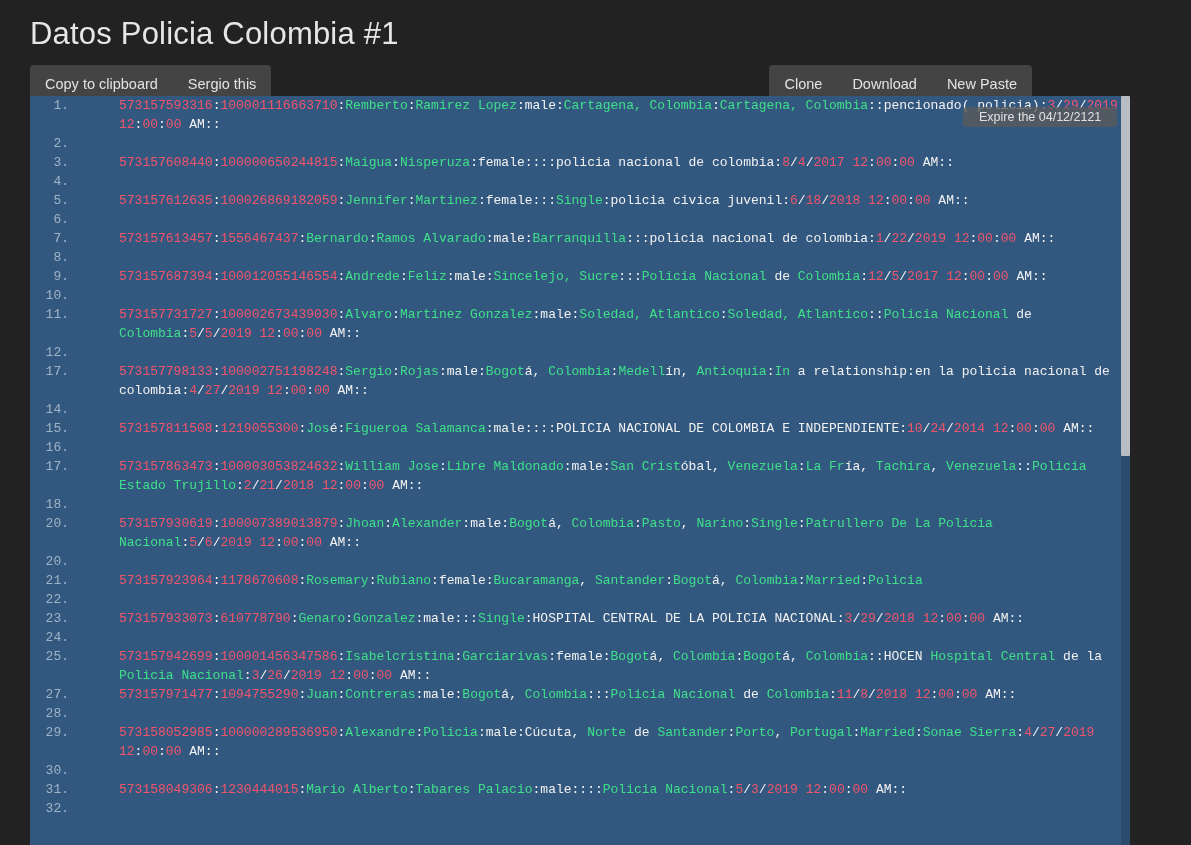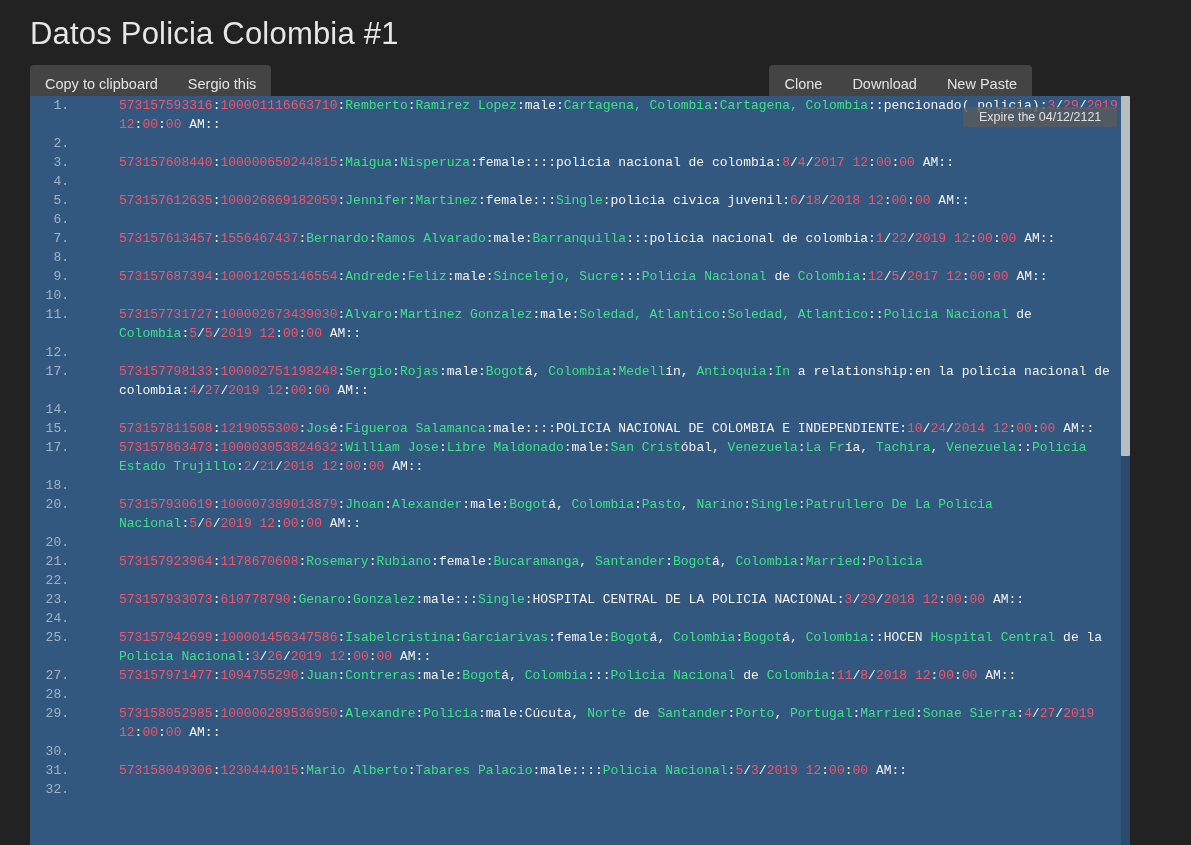--- a/index.html
+++ b/index.html
@@ -216,20 +216,24 @@
           </li>
           <li>
             <span class="ln">14.</span>
             <span class="lc"></span>
           </li>
           <li>
             <span class="ln">15.</span>
             <span class="lc"><span class="t-num">573157811508</span><span class="t-pln">:</span><span class="t-num">1219055300</span><span class="t-pln">:</span><span class="t-str">Jos</span><span class="t-pln">é:</span><span class="t-str">Figueroa Salamanca</span><span class="t-pln">:male::::POLICIA NACIONAL DE COLOMBIA E INDEPENDIENTE:</span><span class="t-num">10</span><span class="t-pln">/</span><span class="t-num">24</span><span class="t-pln">/</span><span class="t-num">2014</span><span class="t-pln"> </span><span class="t-num">12</span><span class="t-pln">:</span><span class="t-num">00</span><span class="t-pln">:</span><span class="t-num">00</span><span class="t-pln"> AM::</span></span>
           </li>
           <li>
+            <span class="ln">16.</span>
+            <span class="lc"></span>
+          </li>
+          <li>
             <span class="ln">17.</span>
             <span class="lc"><span class="t-num">573157863473</span><span class="t-pln">:</span><span class="t-num">100003053824632</span><span class="t-pln">:</span><span class="t-str">William Jose</span><span class="t-pln">:</span><span class="t-str">Libre Maldonado</span><span class="t-pln">:male:</span><span class="t-str">San Crist</span><span class="t-pln">óbal, </span><span class="t-str">Venezuela</span><span class="t-pln">:</span><span class="t-str">La Fr</span><span class="t-pln">ía, </span><span class="t-str">Tachira</span><span class="t-pln">, </span><span class="t-str">Venezuela</span><span class="t-pln">::</span><span class="t-str">Policia Estado Trujillo</span><span class="t-pln">:</span><span class="t-num">2</span><span class="t-pln">/</span><span class="t-num">21</span><span class="t-pln">/</span><span class="t-num">2018</span><span class="t-pln"> </span><span class="t-num">12</span><span class="t-pln">:</span><span class="t-num">00</span><span class="t-pln">:</span><span class="t-num">00</span><span class="t-pln"> AM::</span></span>
           </li>
           <li>
             <span class="ln">18.</span>
             <span class="lc"></span>
           </li>
           <li>
             <span class="ln">20.</span>
             <span class="lc"><span class="t-num">573157930619</span><span class="t-pln">:</span><span class="t-num">100007389013879</span><span class="t-pln">:</span><span class="t-str">Jhoan</span><span class="t-pln">:</span><span class="t-str">Alexander</span><span class="t-pln">:male:</span><span class="t-str">Bogot</span><span class="t-pln">á, </span><span class="t-str">Colombia</span><span class="t-pln">:</span><span class="t-str">Pasto</span><span class="t-pln">, </span><span class="t-str">Narino</span><span class="t-pln">:</span><span class="t-str">Single</span><span class="t-pln">:</span><span class="t-str">Patrullero De La Policia Nacional</span><span class="t-pln">:</span><span class="t-num">5</span><span class="t-pln">/</span><span class="t-num">6</span><span class="t-pln">/</span><span class="t-num">2019</span><span class="t-pln"> </span><span class="t-num">12</span><span class="t-pln">:</span><span class="t-num">00</span><span class="t-pln">:</span><span class="t-num">00</span><span class="t-pln"> AM::</span></span>

